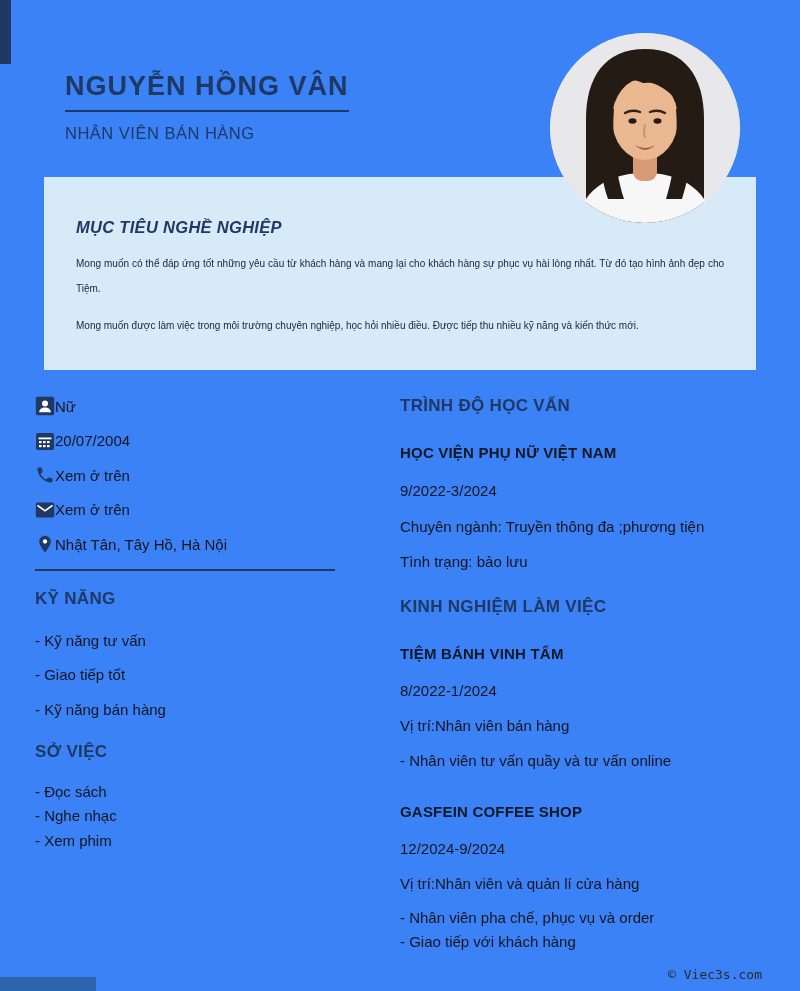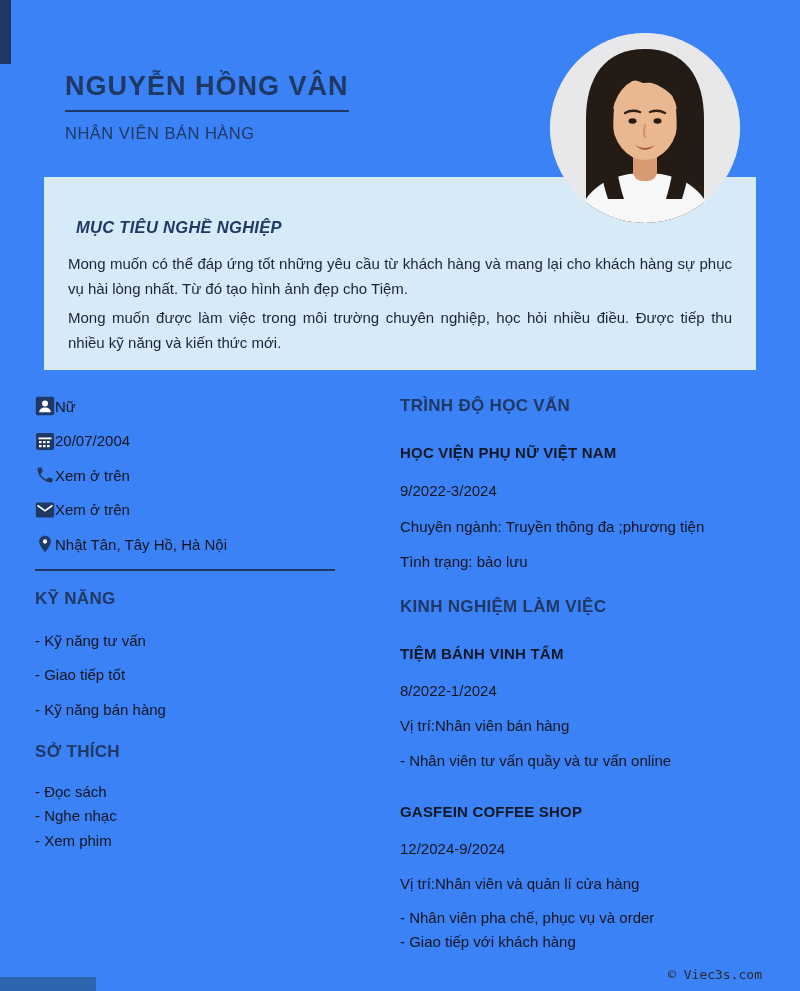--- a/index.html
+++ b/index.html
@@ -28,21 +28,21 @@
     position:absolute;left:550px;top:33px;width:190px;height:190px;border-radius:50%;
     overflow:hidden;z-index:2;background:#e8e8ea;
   }
   .photo svg{display:block;}
 
   .objective{
     position:absolute;left:44px;top:177px;width:712px;height:193px;
     background:var(--accent-light);padding:40px 20px 0 20px;
   }
   .objective h2{margin:0 12px 14px;font-size:16.5px;line-height:20px;letter-spacing:0.3px;color:var(--accent-dark);font-style:italic;}
-  .objective p{margin:4px;font-size:15px;line-height:25px;text-align:justify;color:#1D2433;}
+  .objective p{margin:12px;font-size:10px;line-height:25px;text-align:justify;color:#1D2433;}
 
   .left-col{position:absolute;left:35px;top:396px;width:302px;}
   .info-row{display:flex;align-items:center;height:20px;margin-bottom:14.5px;font-size:15px;}
   .icon{display:inline-flex;width:20px;height:20px;color:var(--accent-dark);flex:0 0 auto;}
   .divider{border:0;border-top:2px solid var(--accent-dark);margin:11px 0 0;width:300px;}
   .section-h{margin:0;font-size:17px;line-height:20px;font-weight:bold;letter-spacing:0.3px;color:var(--accent-dark);}
   .skills-h{margin-top:18px;}
   .list-item{font-size:15px;line-height:18px;color:#15151F;}
   .skills .list-item{margin-top:16.5px;}
   .skills .list-item:first-of-type{margin-top:23px;}
@@ -176,21 +176,21 @@
     <hr class="divider">
 
     <div class="skills">
       <h3 class="section-h skills-h">KỸ NĂNG</h3>
       <div class="list-item">- Kỹ năng tư vấn</div>
       <div class="list-item">- Giao tiếp tốt</div>
       <div class="list-item">- Kỹ năng bán hàng</div>
     </div>
 
     <div class="hobbies">
-      <h3 class="section-h hobbies-h">SỞ THÍCH</h3>
+      <h3 class="section-h hobbies-h">SỞ VIỆC</h3>
       <div class="list-item">- Đọc sách</div>
       <div class="list-item">- Nghe nhạc</div>
       <div class="list-item">- Xem phim</div>
     </div>
 
   </aside>
 
   <main class="right-col">
 
     <h3 class="section-h">TRÌNH ĐỘ HỌC VẤN</h3>

